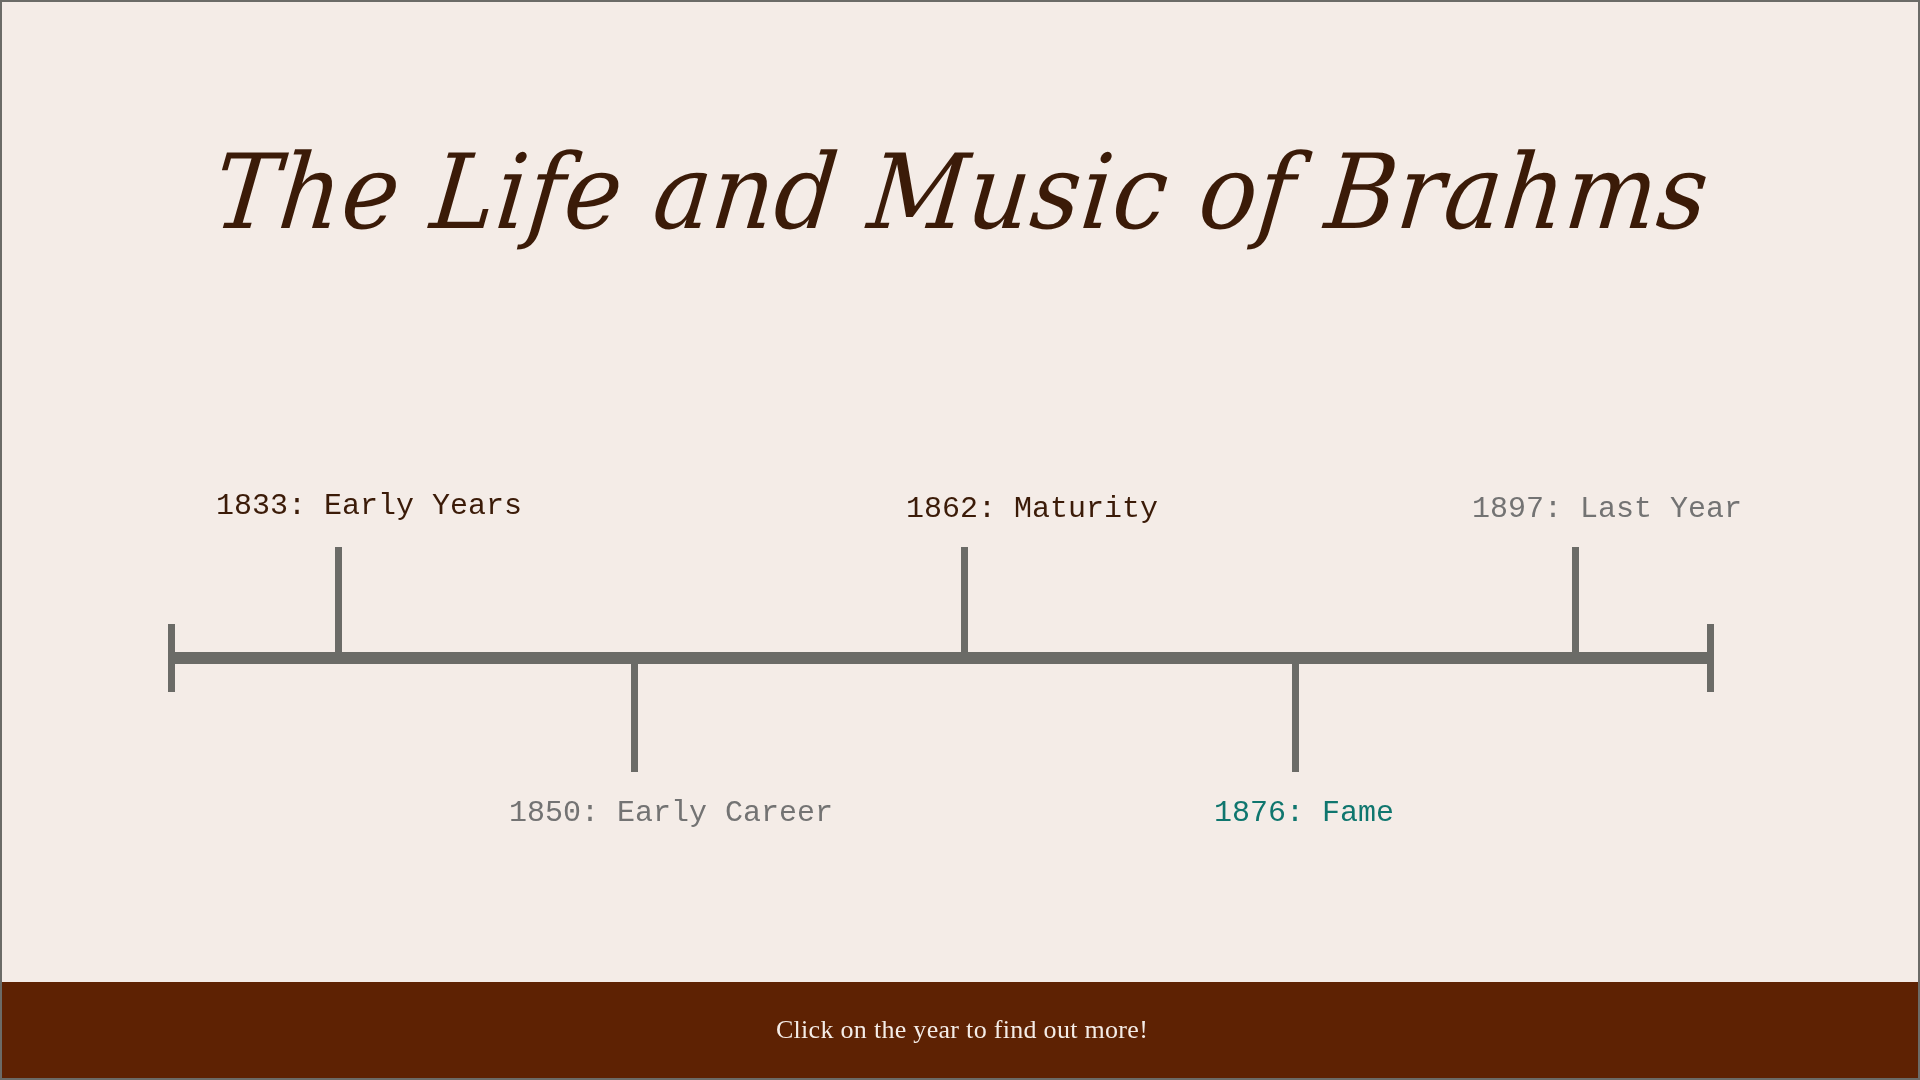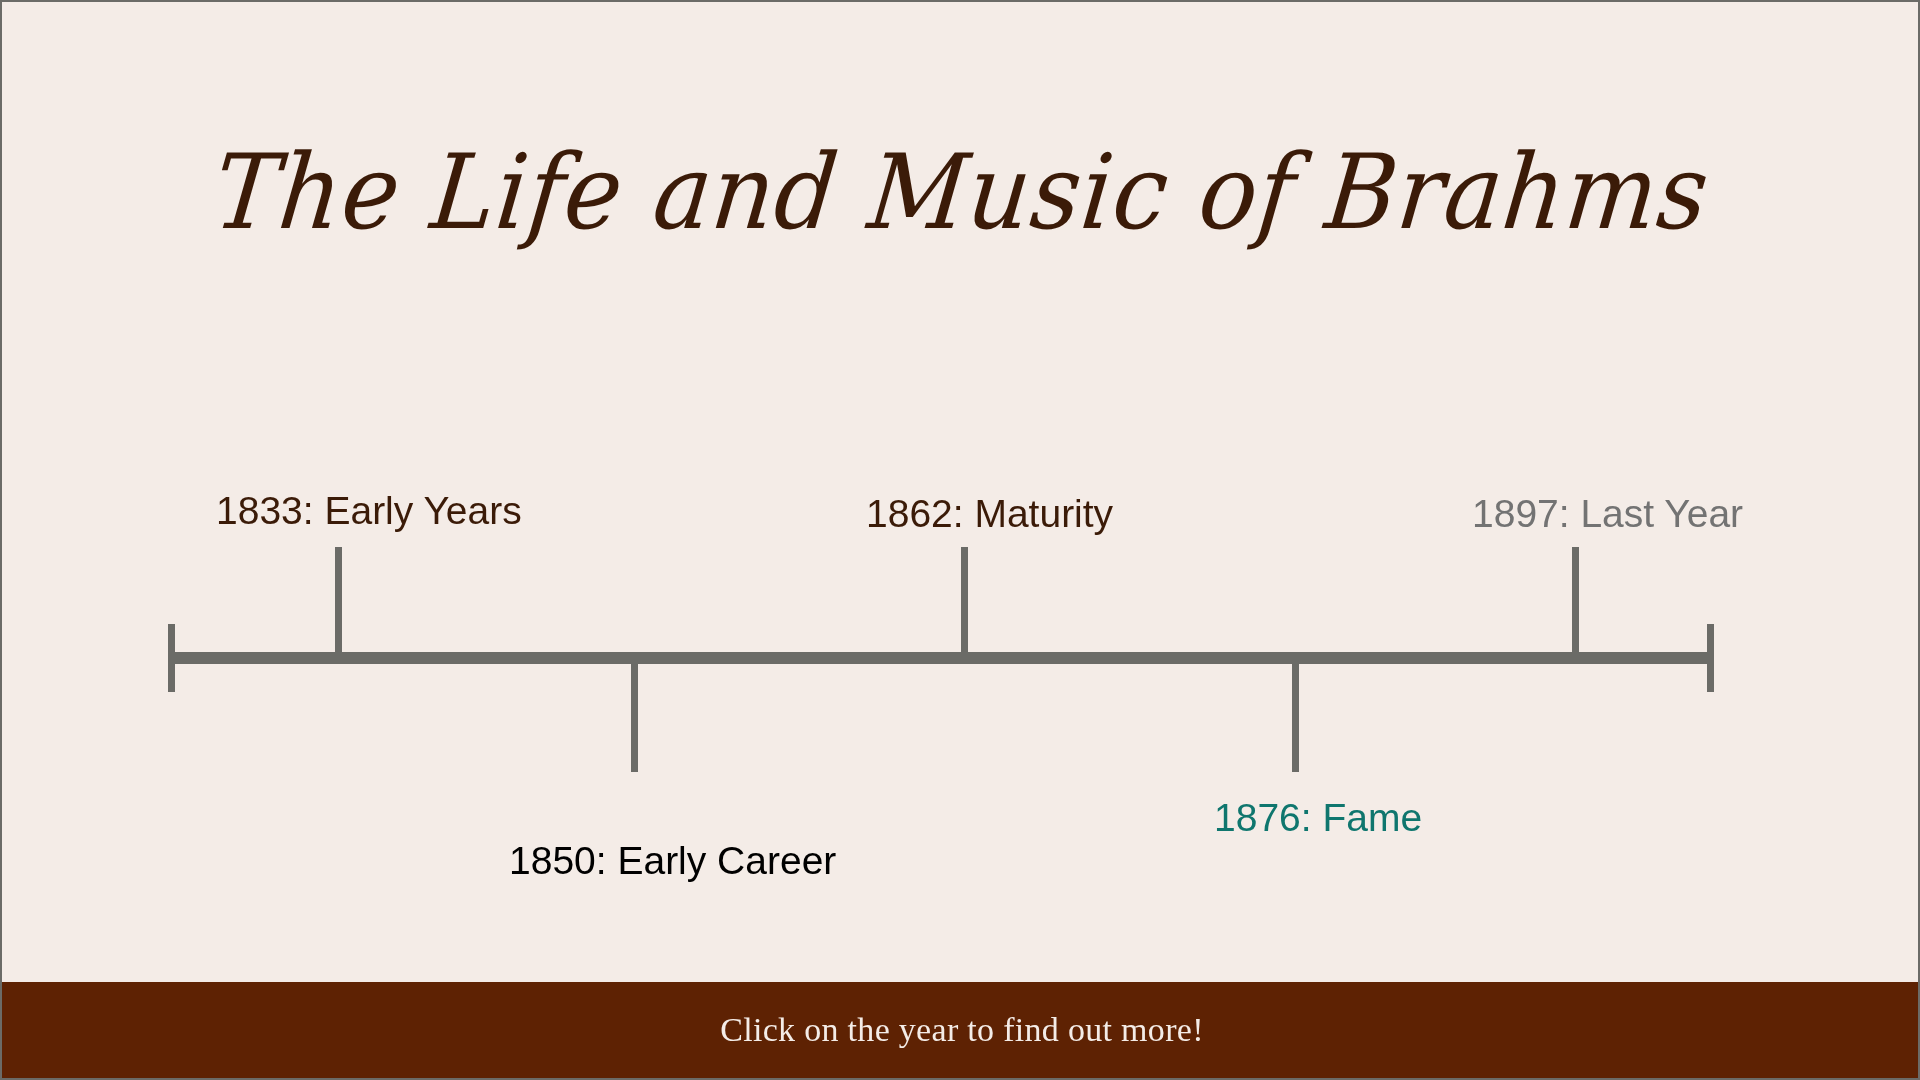--- a/index.html
+++ b/index.html
@@ -81,43 +81,43 @@
   }
 
   .stem {
     position: absolute;
     width: 7px;
     background: #6b6b67;
   }
 
   .event-label {
     position: absolute;
-    font-family: Liberation Sans, sans-serif;
-    font-size: 39px;
+    font-family: Liberation Mono, monospace;
+    font-size: 30px;
     line-height: 1.1;
     color: #3b1b08;
     white-space: nowrap;
     cursor: pointer;
   }
 
   
   #footer-banner {
     position: absolute;
     left: 0;
     bottom: 0;
     width: 1920px;
     height: 96px;
     background: #5e2203;
     display: flex;
     align-items: center;
     justify-content: center;
   }
   #footer-text {
     font-family: "Liberation Serif", serif;
-    font-size: 34px;
+    font-size: 26px;
     color: #f4ece7;
     letter-spacing: 0.3px;
     white-space: nowrap;
   }
 </style>
 </head>
 <body>
 
 <div id="page">
 
@@ -131,25 +131,25 @@
     <div class="end-cap left"></div>
     <div class="end-cap right"></div>
 
     <div id="events-container">
         <div class="event">
           <div class="stem" style="left: 333px; top: 545px; height: 108px; background: rgb(107, 107, 103);"></div>
           <div class="event-label" style="left: 214px; top: 488px; color: rgb(59, 27, 8);">1833: Early Years</div>
         </div>
         <div class="event">
           <div class="stem" style="left: 629px; top: 660px; height: 110px; background: rgb(107, 107, 103);"></div>
-          <div class="event-label" style="left: 507px; top: 795px; color: #000000; margin-top: 43px;">1850: Early Career</div>
+          <div class="event-label" style="left: 507px; top: 795px; color: #737373;">1850: Early Career</div>
         </div>
         <div class="event">
           <div class="stem" style="left: 959px; top: 545px; height: 108px; background: rgb(107, 107, 103);"></div>
-          <div class="event-label" style="left: 864px; top: 491px; color: rgb(59, 27, 8);">1862: Maturity</div>
+          <div class="event-label" style="left: 904px; top: 491px; color: rgb(59, 27, 8);">1862: Maturity</div>
         </div>
         <div class="event">
           <div class="stem" style="left: 1290px; top: 660px; height: 110px; background: rgb(107, 107, 103);"></div>
           <div class="event-label" style="left: 1212px; top: 795px; color: #0f766e;">1876: Fame</div>
         </div>
         <div class="event">
           <div class="stem" style="left: 1570px; top: 545px; height: 108px; background: rgb(107, 107, 103);"></div>
           <div class="event-label" style="left: 1470px; top: 491px; color: #737373;">1897: Last Year</div>
         </div>
       </div>

